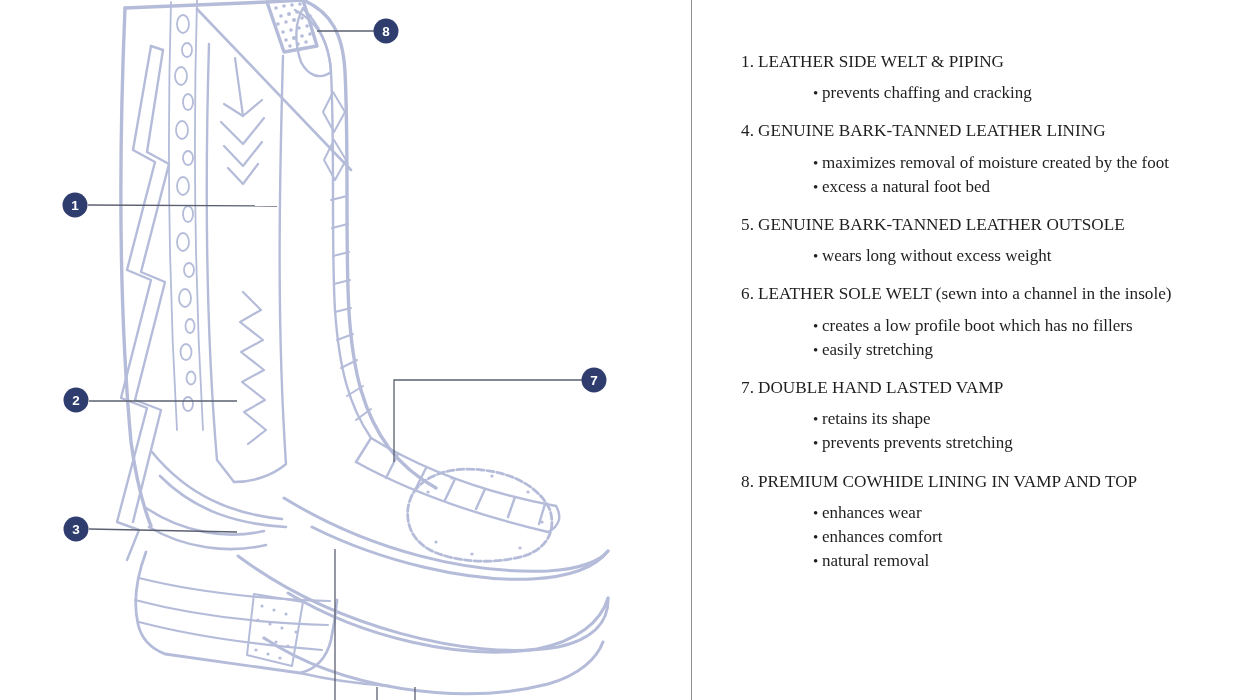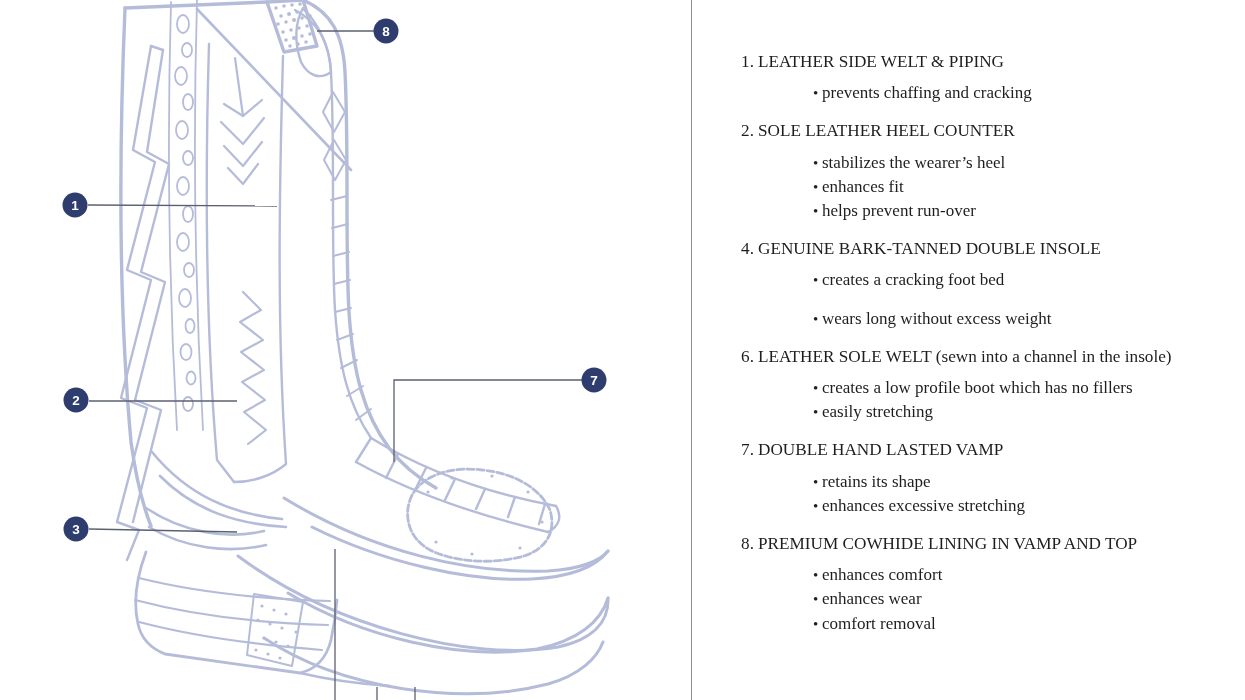--- a/index.html
+++ b/index.html
@@ -226,58 +226,52 @@
 
   <div class="right-pane">
     <ol class="features" id="feature-list">
         <li class="feature">
           <div class="title-row"><span class="num">1.</span><span>LEATHER SIDE WELT &amp; PIPING</span></div>
           <ul class="bullets">
             <li><span class="dot">•</span><span>prevents chaffing and cracking</span></li>
           </ul>
         </li>
         <li class="feature">
-          <div class="title-row"><span class="num">2.</span><span>SOLE LEATHER HEEL COUNTER</span></div>
-          <ul class="bullets">
-            <li><span class="dot">•</span><span>stabilizes the wearer’s heel</span></li>
-            <li><span class="dot">•</span><span>enhances fit</span></li>
-            <li><span class="dot">•</span><span>helps prevent run-over</span></li>
-          </ul>
-        </li>
-        <li class="feature">
-        </li>
-        <li class="feature">
-          <div class="title-row"><span class="num">4.</span><span>GENUINE BARK-TANNED DOUBLE INSOLE</span></div>
-          <ul class="bullets">
-            <li><span class="dot">•</span><span>creates a cracking foot bed</span></li>
-          </ul>
-        </li>
-        <li class="feature">
+        </li>
+        <li class="feature">
+          <div class="title-row"><span class="num">4.</span><span>GENUINE BARK-TANNED LEATHER LINING</span></div>
+          <ul class="bullets">
+            <li><span class="dot">•</span><span>maximizes removal of moisture created by the foot</span></li>
+            <li><span class="dot">•</span><span>excess a natural foot bed</span></li>
+          </ul>
+        </li>
+        <li class="feature">
+          <div class="title-row"><span class="num">5.</span><span>GENUINE BARK-TANNED LEATHER OUTSOLE</span></div>
           <ul class="bullets">
             <li><span class="dot">•</span><span>wears long without excess weight</span></li>
           </ul>
         </li>
         <li class="feature">
           <div class="title-row"><span class="num">6.</span><span>LEATHER SOLE WELT (sewn into a channel in the insole)</span></div>
           <ul class="bullets">
             <li><span class="dot">•</span><span>creates a low profile boot which has no fillers</span></li>
             <li><span class="dot">•</span><span>easily stretching</span></li>
           </ul>
         </li>
         <li class="feature">
           <div class="title-row"><span class="num">7.</span><span>DOUBLE HAND LASTED VAMP</span></div>
           <ul class="bullets">
             <li><span class="dot">•</span><span>retains its shape</span></li>
-            <li><span class="dot">•</span><span>enhances excessive stretching</span></li>
+            <li><span class="dot">•</span><span>prevents prevents stretching</span></li>
           </ul>
         </li>
         <li class="feature">
           <div class="title-row"><span class="num">8.</span><span>PREMIUM COWHIDE LINING IN VAMP AND TOP</span></div>
           <ul class="bullets">
+            <li><span class="dot">•</span><span>enhances wear</span></li>
             <li><span class="dot">•</span><span>enhances comfort</span></li>
-            <li><span class="dot">•</span><span>enhances wear</span></li>
-            <li><span class="dot">•</span><span>comfort removal</span></li>
+            <li><span class="dot">•</span><span>natural removal</span></li>
           </ul>
         </li>
       </ol>
   </div>
 
 </div>
 
 </body></html>

